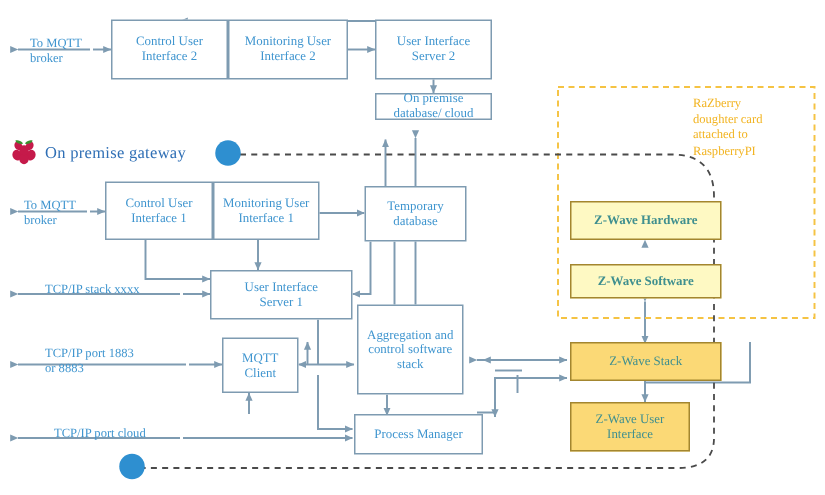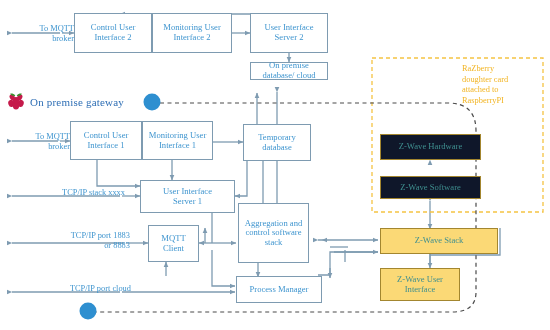--- a/index.html
+++ b/index.html
@@ -4,25 +4,25 @@
 <style>
   html,body{margin:0;padding:0;background:#ffffff;}
   body{width:550px;height:330px;overflow:hidden;
        font-family:"Liberation Serif", serif;}
   #stage{position:relative;width:550px;height:330px;background:#fff;}
   svg.layer{position:absolute;left:0;top:0;width:550px;height:330px;}
   .node{position:absolute;box-sizing:border-box;display:flex;align-items:center;
         justify-content:center;text-align:center;line-height:1.12;}
   .nblue{background:#ffffff;border:1.4px solid #7e9bb1;color:#3f95cf;
          font-size:8.6px;}
-  .nyellow-l{background:#0f172a;border:1.4px solid #a3862f;color:#3f8f8f;
-         font-size:8.6px;}
+  .nyellow-l{background:#fef9c3;border:1.4px solid #a3862f;color:#3f8f8f;
+         font-size:8.6px;font-weight:bold;}
   .nyellow-d{background:#fbd976;border:1.4px solid #a3862f;color:#3f8f8f;
          font-size:8.6px;}
-  .lbl{position:absolute;color:#3f95cf;font-size:8.4px;text-align:right;
+  .lbl{position:absolute;color:#3f95cf;font-size:8.4px;text-align:left;
        line-height:1.2;}
   .lbl-or{position:absolute;color:#f2b422;font-size:8.4px;line-height:1.25;}
   .gw-title{position:absolute;color:#2f6fb5;font-size:11px;letter-spacing:.2px;}
   .rpi{position:absolute;}
 </style>
 </head>
 <body>
 
 <div id="stage">
 
@@ -167,21 +167,21 @@
   </div>
 
   <div class="node nyellow-l" style="left:380px;top:134px;width:101px;height:26px;">
     <span style="white-space:pre-line">Z-Wave Hardware</span>
   </div>
 
   <div class="node nyellow-l" style="left:380px;top:176px;width:101px;height:23px;">
     <span style="white-space:pre-line">Z-Wave Software</span>
   </div>
 
-  <div class="node nyellow-d" style="left:380px;top:228px;width:118px;height:26px;">
+  <div class="node nyellow-d" style="left:380px;top:228px;width:101px;height:26px;">
     <span style="white-space:pre-line">Z-Wave Stack</span>
   </div>
 
   <div class="node nyellow-d" style="left:380px;top:268px;width:80px;height:33px;">
     <span style="white-space:pre-line">Z-Wave User
 Interface</span>
   </div>
 
   <div class="lbl" style="left:20px;top:24px;width:54px;white-space:pre-line;">To MQTT
 broker</div>

